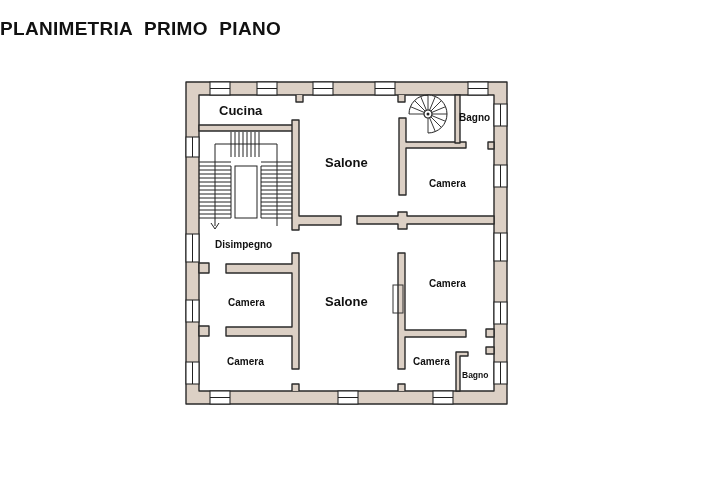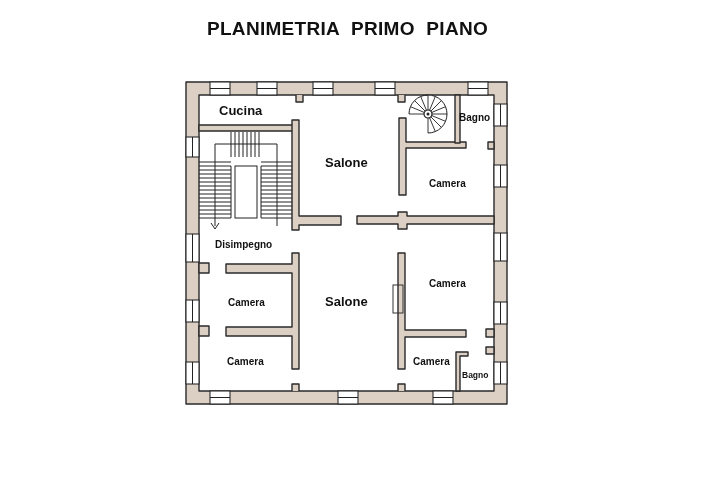--- a/index.html
+++ b/index.html
@@ -1,18 +1,18 @@
 <!DOCTYPE html>
 <html><head>
 <meta charset="utf-8">
 <style>
   html, body { margin: 0; padding: 0; background: #ffffff; }
   body { width: 705px; height: 480px; position: relative; overflow: hidden; font-family: "Liberation Sans", sans-serif; }
   .title {
-    position: absolute; left: 0; top: 18px; width: 695px; text-align: center;
+    position: absolute; left: 0; top: 18px; width: 695px; text-align: left;
     font-family: "Liberation Sans", sans-serif; font-weight: bold; font-size: 19px;
     color: #111111; letter-spacing: 0.3px; word-spacing: 6px;
   }
   .plan { position: absolute; left: 0; top: 0; }
   .wall { fill: #dcd0c5; stroke: #2a2a2a; stroke-width: 1.4; stroke-linejoin: round; }
   .win { fill: #ffffff; stroke: #2a2a2a; stroke-width: 1.1; }
   .stair { stroke: #222222; stroke-width: 1; fill: none; }
   .lbl { font-family: "Liberation Sans", sans-serif; font-weight: bold; fill: #111111; }
 </style>
 </head>

